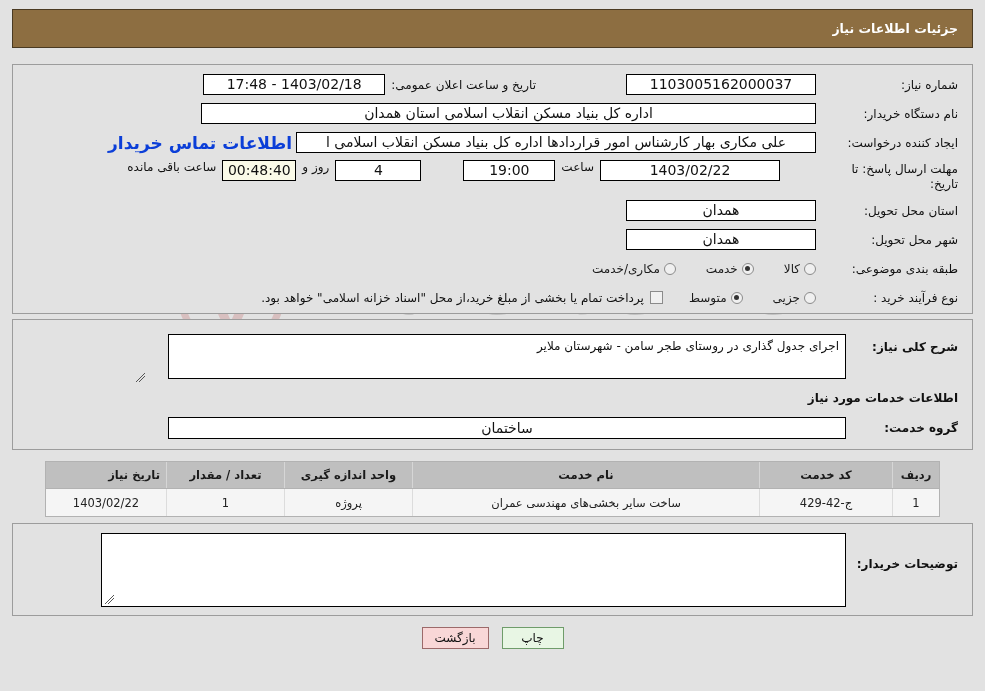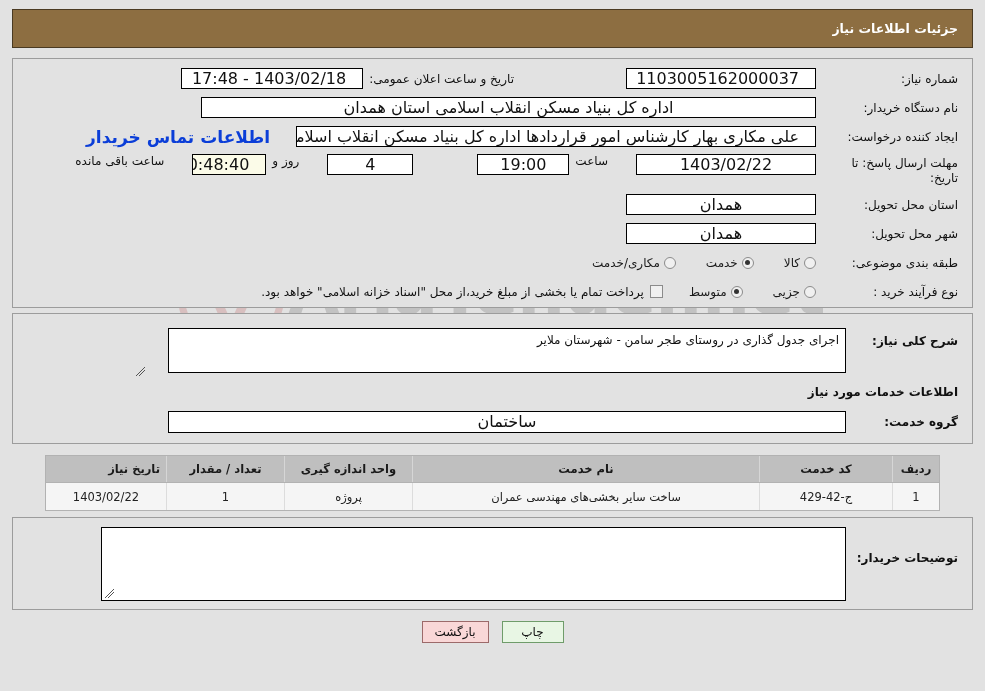--- a/index.html
+++ b/index.html
@@ -54,21 +54,21 @@
     width: 200px;
     height: 115px;
   }
   #watermark .wm-arrow svg { width: 100%; height: 100%; display: block; }
 
   
   .layer { position: relative; z-index: 2; }
 
   
   .page-header {
-    margin: 9px 12px 10px 12px;
+    margin: 9px 12px 16px 12px;
     height: 39px;
     background: #8d6e41;
     border: 1px solid #4a3a22;
     box-sizing: border-box;
     display: flex;
     align-items: center;
     justify-content: flex-start;
     padding: 0 14px;
   }
   .page-header .title {
@@ -104,28 +104,27 @@
     flex: 0 0 auto;
   }
   .lbl.w-main { width: 126px; padding-left: 16px; }
 
   .fld {
     background: #ffffff;
     border: 1px solid #000000;
     box-sizing: border-box;
     height: 21px;
     line-height: 19px;
-    font-size: 16px;
-    padding: 0 16px;
+    font-size: 14px;
+    padding: 0 4px;
     color: #111;
     overflow: hidden;
     white-space: nowrap;
     text-align: center;
     flex: 0 0 auto;
-    margin-left: 22px;
   }
   .fld.right { }
   .fld.timer {
     background: #fbfbe8;
     text-align: center;
   }
 
   .inline-txt {
     font-size: 12px;
     color: #111;
@@ -361,21 +360,21 @@
       <span class="fld right" style="width:615px;">اداره کل بنیاد مسکن انقلاب اسلامی استان همدان</span>
     </div>
 
     <div class="row">
       <span class="lbl w-main">ایجاد کننده درخواست:</span>
       <span class="fld right" style="width:520px;">علی مکاری بهار کارشناس امور قراردادها اداره کل بنیاد مسکن انقلاب اسلامی ا</span>
       <a class="link">اطلاعات تماس خریدار</a>
     </div>
 
     <div class="row" style="height:36px; align-items:flex-start; padding-top:3px;">
-      <span class="lbl w-main" style="line-height:15px; padding-top:2px;">
+      <span class="lbl w-main" style="line-height:15px; padding-top:2px;margin-left:36px;">
         <span>مهلت ارسال پاسخ: تا</span><br>
         <span>تاریخ:</span>
       </span>
       <span class="fld" style="width:180px;">1403/02/22</span>
       <span class="inline-txt">ساعت</span>
       <span class="fld" style="width:92px;">19:00</span>
       <span class="fld" style="width:86px; margin-right:42px;">4</span>
       <span class="inline-txt">روز و</span>
       <span class="fld timer" style="width:74px;">00:48:40</span>
       <span class="inline-txt">ساعت باقی مانده</span>

